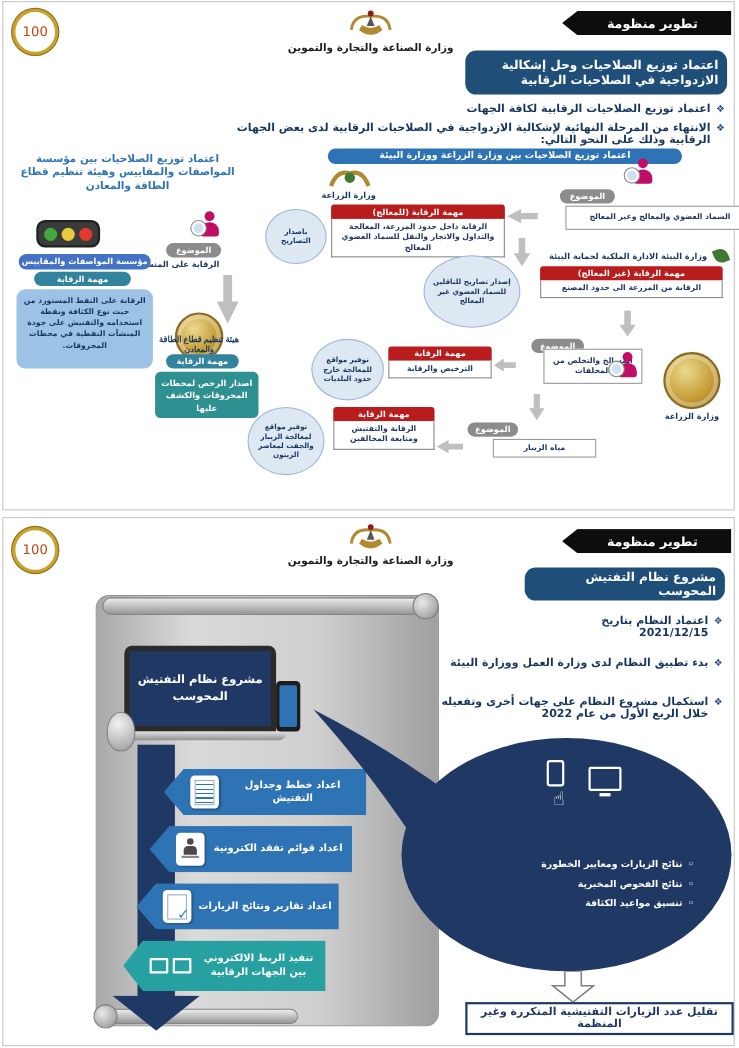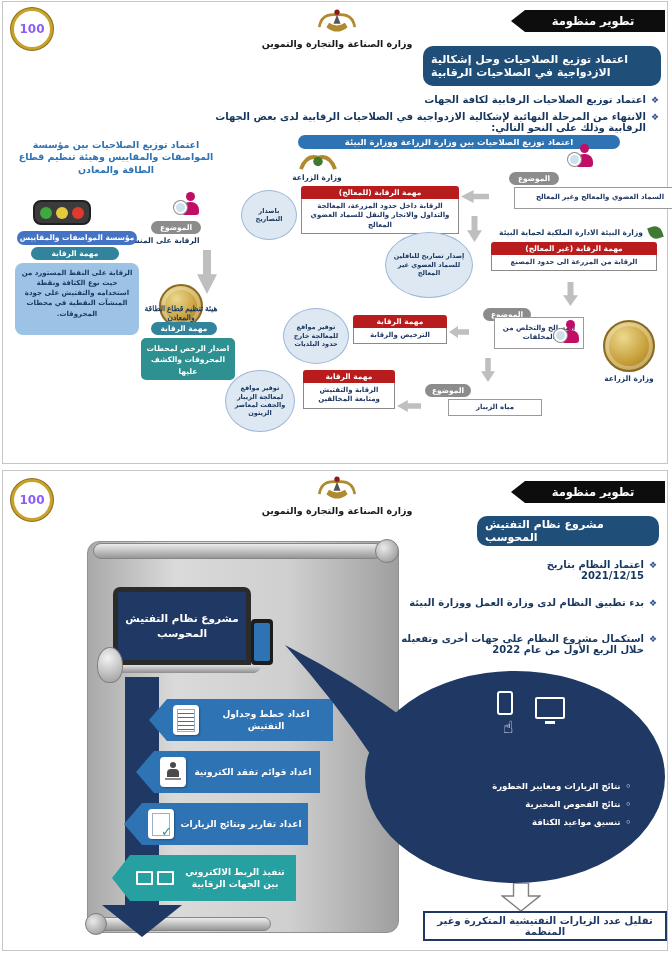--- a/index.html
+++ b/index.html
@@ -5,24 +5,24 @@
   html,body{margin:0;padding:0;background:#fff;}
   body{width:672px;height:953px;position:relative;font-family:"DejaVu Sans",sans-serif;}
   .abs{position:absolute;}
   .slide{position:absolute;left:2px;width:666px;background:#fff;border:1px solid #c6c6c6;box-sizing:border-box;}
   
   .ribbon{position:absolute;background:#0d0d0d;color:#fff;font-weight:bold;font-size:11.5px;
     height:22px;line-height:22px;text-align:center;padding:0 8px 0 18px;
     clip-path:polygon(0 50%,14px 0,100% 0,100% 100%,14px 100%);}
   .logo100{width:36px;height:36px;border-radius:50%;background:#fff;border:3px solid #C8A22A;
     box-shadow:0 0 0 1px #8a6d1e;display:flex;align-items:center;justify-content:center;
-    color:#8b5cf6;font-weight:bold;font-size:12px;}
+    color:#c2410c;font-weight:normal;font-size:12px;}
   .ministry{font-size:9.5px;font-weight:bold;color:#1a1a1a;text-align:center;}
   .headbox{background:#1F4E79;color:#fff;border-radius:10px;font-weight:bold;font-size:11px;
-    text-align:left;display:flex;align-items:center;justify-content:center;padding:3px 8px;box-sizing:border-box;}
+    text-align:right;display:flex;align-items:center;justify-content:center;padding:3px 8px;box-sizing:border-box;}
   .bullet{display:flex;gap:5px;color:#17365D;font-weight:bold;font-size:10px;text-align:right;}
   .bullet .mark::before{content:"❖";font-size:9px;color:#31538F;}
   
   .dtitle{background:#2E74B5;color:#fff;border-radius:9px;font-size:8.5px;font-weight:bold;
     text-align:center;padding:2px 6px;box-sizing:border-box;}
   .ltitle{color:#2E74B5;font-weight:bold;font-size:9.5px;text-align:center;line-height:1.3;}
   .tbox .hd{background:#b91c1c;color:#fff;font-size:7.5px;font-weight:bold;text-align:center;
     padding:2px 3px;border-radius:3px 3px 0 0;}
   .tbox .bd{background:#fff;border:1px solid #8a8a8a;border-top:none;color:#203864;font-size:7px;
     font-weight:bold;text-align:center;padding:3px;line-height:1.35;}

